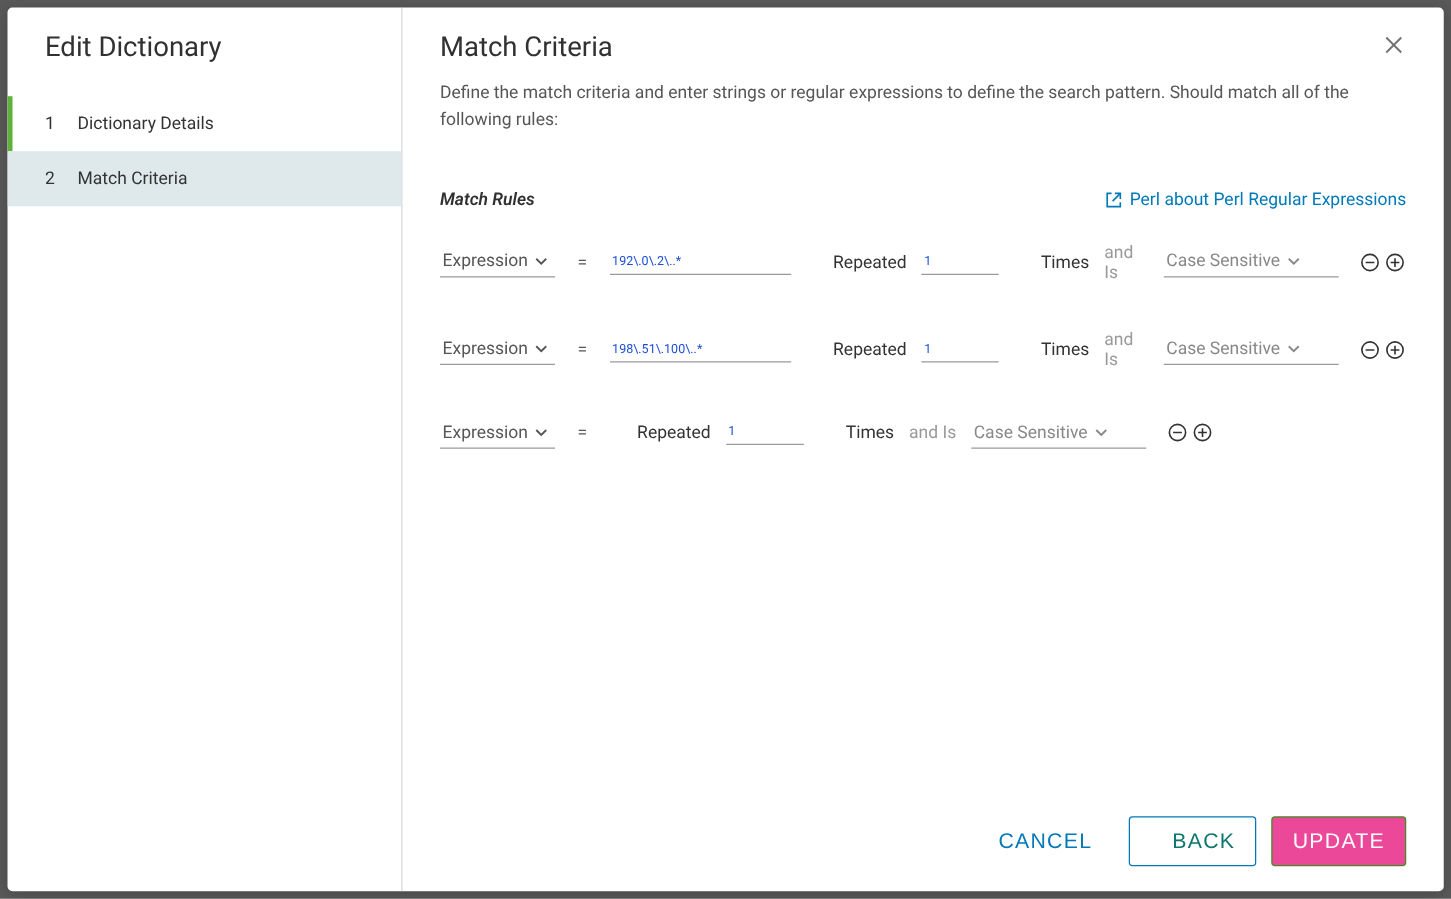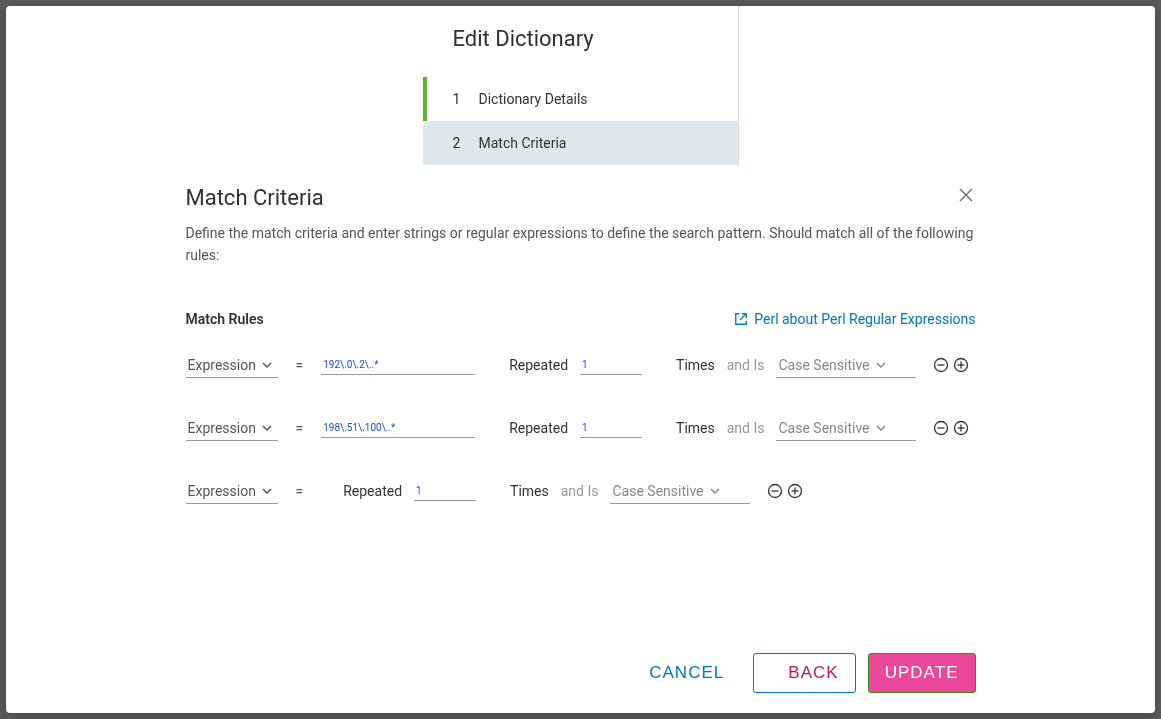--- a/index.html
+++ b/index.html
@@ -11,24 +11,23 @@
       height: 719px;
       padding: 6px;
       color: #333;
     }
     .modal {
       background: #fff;
       width: 100%;
       height: 100%;
       border-radius: 4px;
       display: flex;
-      flex-direction: column;
+      flex-direction: row;
       overflow: hidden;
       box-shadow: 0 2px 10px rgba(0,0,0,0.2);
-      align-items: center;
     }
     .sidebar {
       width: 316px;
       min-width: 316px;
       border-right: 1px solid #d9d9d9;
       padding-top: 20px;
     }
     .sidebar-title {
       font-size: 22px;
       font-weight: 400;
@@ -91,20 +90,21 @@
     .rules-header {
       margin-top: 44px;
       display: flex;
       justify-content: space-between;
       align-items: center;
     }
     .rules-title {
       font-size: 14px;
       font-weight: 600;
       color: #313131;
+      font-style: italic;
     }
     .link {
       color: #0079b8;
       font-size: 14px;
       text-decoration: none;
       display: inline-flex;
       align-items: center;
       gap: 6px;
       cursor: pointer;
     }
@@ -168,21 +168,21 @@
       letter-spacing: 0.06em;
       font-weight: 500;
       padding: 9px 16px;
       border-radius: 3px;
       cursor: pointer;
       border: 1px solid transparent;
       background: transparent;
       font-family: Liberation Sans, sans-serif;
     }
     .btn-cancel { color: #0079b8; }
-    .btn-back { color: #be185d; border-color: #0079b8; padding-left: 34px; }
+    .btn-back { color: #0f766e; border-color: #0079b8; padding-left: 34px; }
     .btn-primary { background: #ec4899; color: #fff; border-color: #3b8d1f; }
     .spacer-10 { width: 10px; display: inline-block; }
   </style>
 </head>
 <body>
 
 <div class="modal">
   <aside class="sidebar">
     <h1 class="sidebar-title">Edit Dictionary</h1>
     <div class="nav-item completed">

